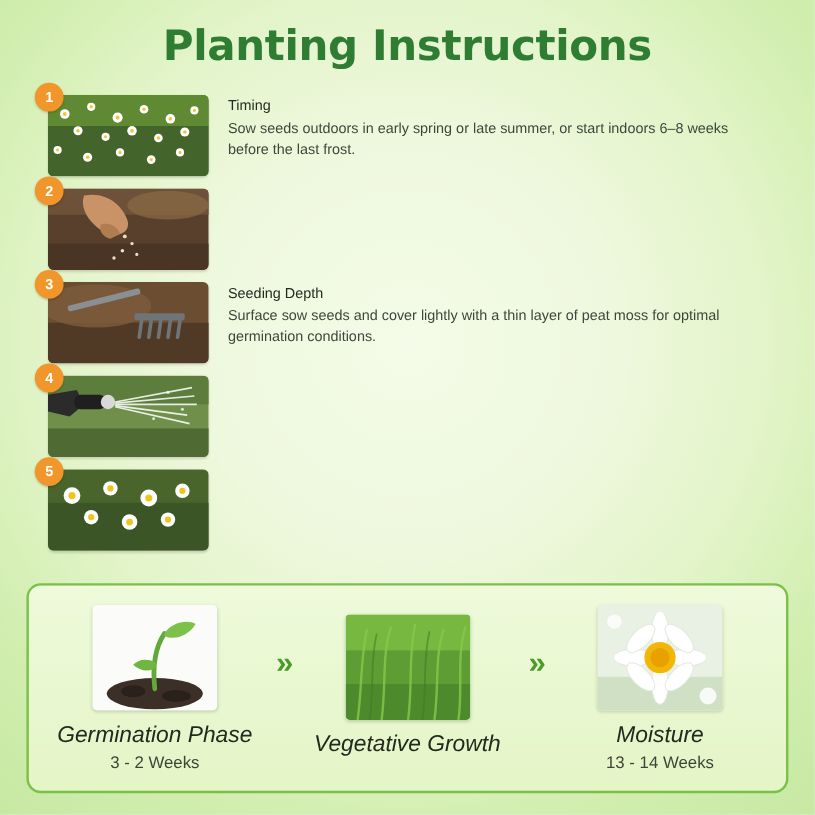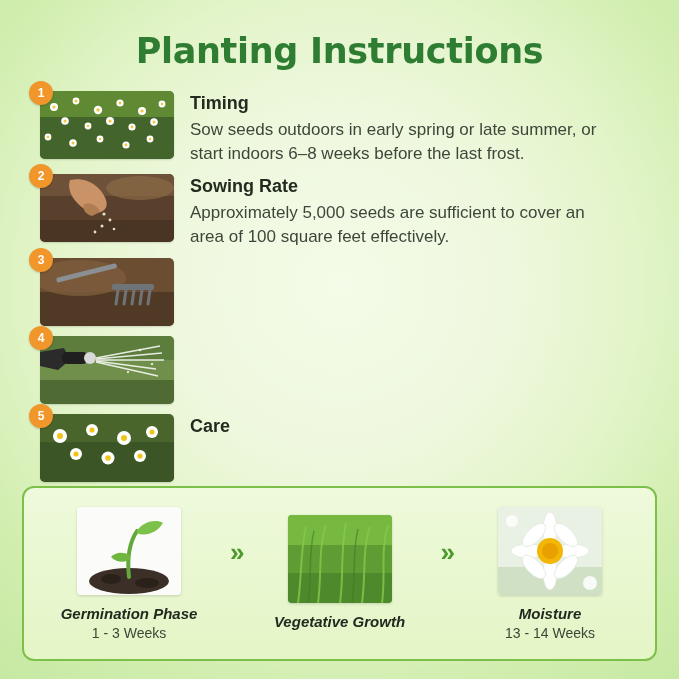--- a/index.html
+++ b/index.html
@@ -20,21 +20,21 @@
     height: 679px;
     box-sizing: border-box;
     padding: 0 34px;
   }
   .title {
     text-align: center;
     font-size: 35px;
     font-weight: bold;
     color: #2f7d32;
     letter-spacing: -0.3px;
-    padding-top: 31px;
+    padding-top: 19px;
     margin: 0 0 20px 0;
     font-family: "DejaVu Sans", sans-serif;
   }
 
   
   .steps {
     margin: 0 0 0 6px;
   }
   .step {
     display: flex;
@@ -73,27 +73,27 @@
     align-items: center;
     justify-content: center;
     z-index: 3;
     box-shadow: 0 1px 2px rgba(0,0,0,0.2);
   }
   .step-body {
     flex: 1 1 auto;
     padding-top: 2px;
   }
   .step-title {
-    font-size: 18px;
-    font-weight: bold;
+    font-size: 12px;
+    font-weight: normal;
     color: #232b21;
     margin: 0 0 4px 0;
   }
   .step-text {
-    font-size: 17px;
+    font-size: 12px;
     line-height: 1.42;
     color: #3d463a;
     margin: 0;
     max-width: 430px;
   }
 
   
   .timeline {
     position: absolute;
     left: 22px;
@@ -116,22 +116,22 @@
   .phase-img {
     width: 104px;
     height: 88px;
     margin: 0 auto 10px auto;
     border-radius: 4px;
     overflow: hidden;
     box-shadow: 0 1px 3px rgba(0,0,0,0.16);
   }
   .phase-img svg { display: block; width: 100%; height: 100%; }
   .phase-name {
-    font-size: 15px;
-    font-weight: bold;
+    font-size: 19px;
+    font-weight: normal;
     font-style: italic;
     color: #222a1f;
     margin: 0 0 3px 0;
   }
   .phase-dur {
     font-size: 14px;
     color: #3c4537;
     margin: 0;
   }
   .arrow {
@@ -220,24 +220,20 @@
             <g fill="#e8dfc8">
               <circle cx="64" cy="40" r="1.6"></circle>
                 <circle cx="70" cy="46" r="1.4"></circle>
                 <circle cx="62" cy="52" r="1.5"></circle>
               <circle cx="74" cy="55" r="1.3"></circle>
                 <circle cx="55" cy="58" r="1.4"></circle>
             </g>
           </svg>
         </div>
       </div>
-      <div class="step-body">
-        <div class="step-title">Sowing Rate</div>
-        <p class="step-text">Approximately 5,000 seeds are sufficient to cover an area of 100 square feet effectively.</p>
-      </div>
     </div>
 
     <div class="step">
       <div class="thumb-wrap">
         <div class="badge">3</div>
         <div class="thumb">
           <svg viewBox="0 0 134 68" preserveAspectRatio="none">
             <rect width="134" height="68" fill="#6b4e32"></rect>
             <rect y="34" width="134" height="34" fill="#513a25"></rect>
             <ellipse cx="40" cy="20" rx="46" ry="18" fill="#7d5c3b" opacity="0.8"></ellipse>
@@ -245,20 +241,24 @@
             <rect x="72" y="26" width="42" height="6" rx="2" fill="#6f7478"></rect>
             <g stroke="#6f7478" stroke-width="3" stroke-linecap="round">
               <line x1="78" y1="32" x2="76" y2="46"></line>
               <line x1="86" y1="32" x2="84" y2="46"></line>
               <line x1="94" y1="32" x2="92" y2="46"></line>
               <line x1="102" y1="32" x2="100" y2="46"></line>
               <line x1="110" y1="32" x2="108" y2="46"></line>
             </g>
           </svg>
         </div>
+      </div>
+      <div class="step-body">
+        <div class="step-title">Seeding Depth</div>
+        <p class="step-text">Surface sow seeds and cover lightly with a thin layer of peat moss for optimal germination conditions.</p>
       </div>
     </div>
 
     <div class="step">
       <div class="thumb-wrap">
         <div class="badge">4</div>
         <div class="thumb">
           <svg viewBox="0 0 134 68" preserveAspectRatio="none">
             <rect width="134" height="68" fill="#6f8f4a"></rect>
             <rect y="0" width="134" height="24" fill="#5d7d3c"></rect>
@@ -307,42 +307,41 @@
                 <circle cx="84" cy="24" r="3"></circle>
               <circle cx="112" cy="18" r="2.6"></circle>
                 <circle cx="36" cy="40" r="2.6"></circle>
                 <circle cx="68" cy="44" r="2.8"></circle>
               <circle cx="100" cy="42" r="2.6"></circle>
             </g>
           </svg>
         </div>
       </div>
       <div class="step-body">
-        <div class="step-title">Care</div>
       </div>
     </div>
 
   </div>
 
   <div class="timeline">
 
     <div class="phase">
       <div class="phase-img">
         <svg viewBox="0 0 104 88" preserveAspectRatio="none">
           <rect width="104" height="88" fill="#fbfbf9"></rect>
           <ellipse cx="52" cy="74" rx="40" ry="13" fill="#3b2f27"></ellipse>
           <ellipse cx="34" cy="72" rx="10" ry="5" fill="#2a211b"></ellipse>
           <ellipse cx="70" cy="76" rx="12" ry="5" fill="#2a211b"></ellipse>
           <path d="M52 70 C50 52 52 36 60 24" stroke="#62a83b" stroke-width="4" fill="none" stroke-linecap="round"></path>
           <path d="M60 24 C66 14 80 12 86 16 C80 26 68 30 60 26 Z" fill="#7cc24a"></path>
           <path d="M53 48 C44 44 38 46 34 50 C40 56 49 56 53 52 Z" fill="#6fb63f"></path>
         </svg>
       </div>
       <div class="phase-name">Germination Phase</div>
-      <div class="phase-dur">1 - 3 Weeks</div>
+      <div class="phase-dur">3 - 2 Weeks</div>
     </div>
 
     <div class="arrow">»</div>
 
     <div class="phase">
       <div class="phase-img">
         <svg viewBox="0 0 104 88" preserveAspectRatio="none">
           <rect width="104" height="88" fill="#5e9c34"></rect>
           <rect y="0" width="104" height="30" fill="#76b840"></rect>
           <rect y="58" width="104" height="30" fill="#4d8a2c"></rect>

